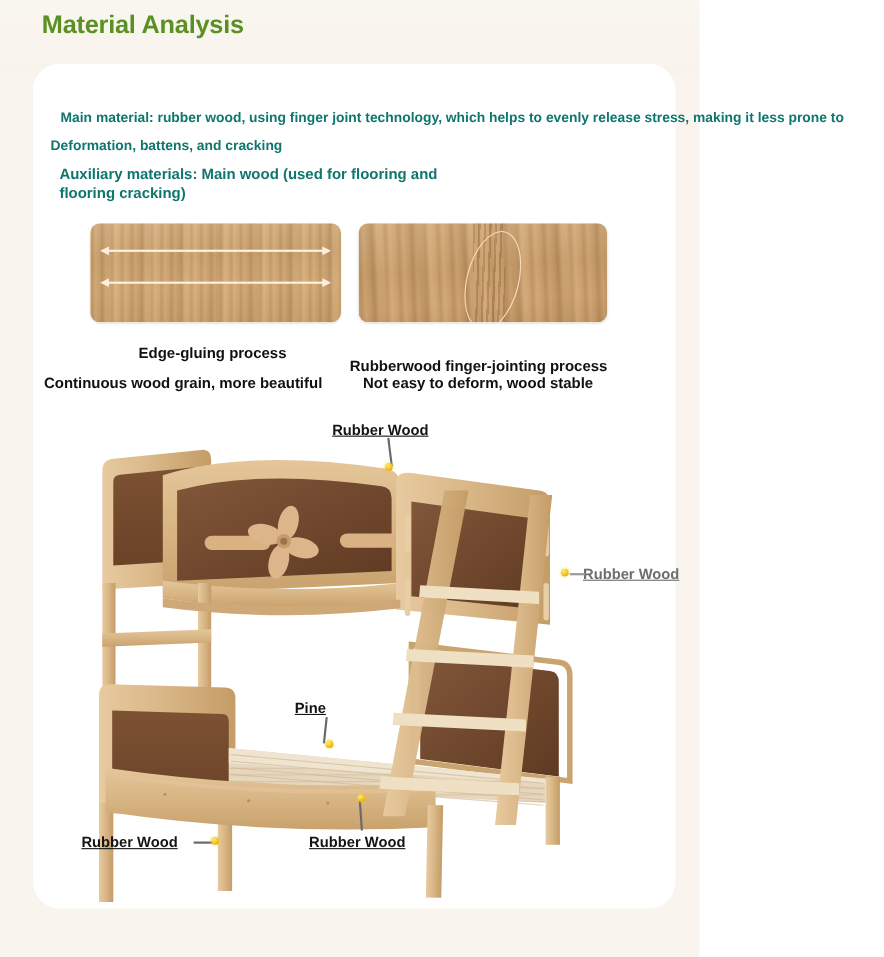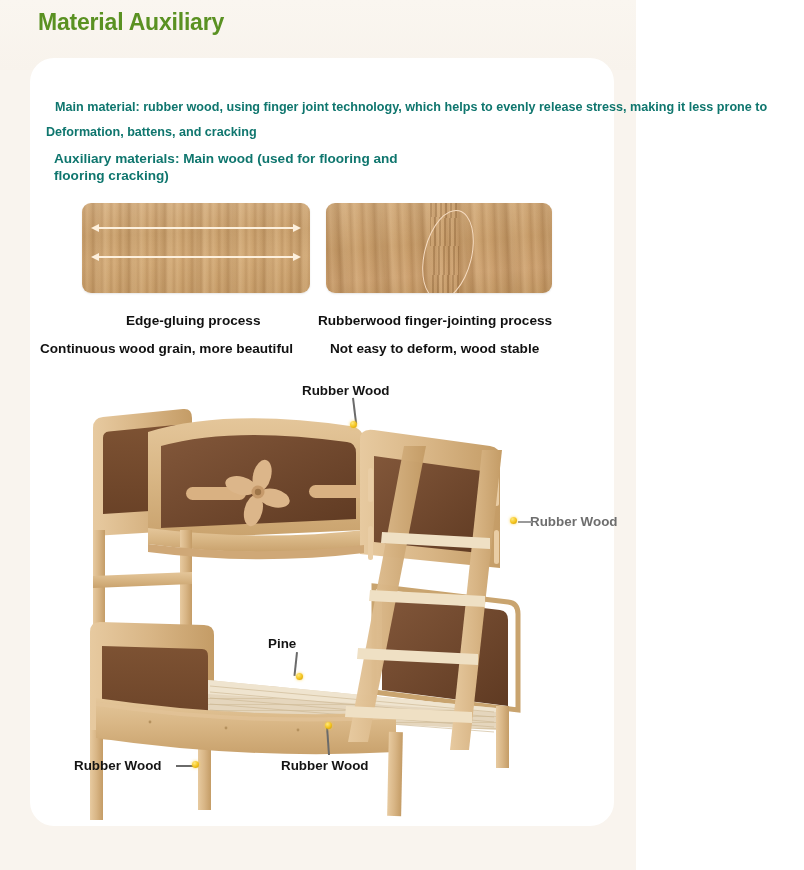--- a/index.html
+++ b/index.html
@@ -149,58 +149,59 @@
 
   
   .cap {
     position: absolute;
     font-weight: bold;
     color: #111111;
     white-space: nowrap;
   }
   .cap-l1 { left: 126px; top: 313px; font-size: 13.6px; }
   .cap-l2 { left: 40px;  top: 341px; font-size: 13.6px; }
-  .cap-r1 { left: 318px; top: 313px; font-size: 13.6px; }
+  .cap-r1 { left: 318px; top: 325px; font-size: 13.6px; }
   .cap-r2 { left: 330px; top: 341px; font-size: 13.6px; }
 
   
   .bed-stage {
     position: absolute;
     left: 30px; top: 380px;
     width: 610px; height: 440px;
   }
   .bed-svg { position: absolute; left: 0; top: 0; }
 
   
   .callout {
     position: absolute;
     font-weight: bold;
     white-space: nowrap;
     font-size: 13.4px;
+    text-decoration: underline;
   }
   .callout.dark { color: #141414; }
   .callout.grey { color: #6e6e6e; }
 
   .leader { position: absolute; background: #6a6a6a; }
   .dot {
     position: absolute;
     width: 7px; height: 7px;
     border-radius: 50%;
     background: radial-gradient(circle at 35% 30%, #ffe97a 0%, #f3c21a 55%, #c99705 100%);
     box-shadow: 0 0 3px rgba(250,205,60,0.85);
   }
 </style>
 </head>
 <body>
 
 <div class="bg-cream"></div>
 <div class="bg-cream-soft"></div>
 <div class="bg-white-right"></div>
 
-<div class="page-title">Material Auxiliary</div>
+<div class="page-title">Material Analysis</div>
 
 <div class="card"></div>
 
 <div class="copy copy-line1">Main material: rubber wood, using finger joint technology, which helps to evenly release stress, making it less prone to</div>
 <div class="copy copy-line2">Deformation, battens, and cracking</div>
 <div class="copy copy-line3">Auxiliary materials: Main wood (used for flooring and</div>
 <div class="copy copy-line4">flooring cracking)</div>
 
 <div class="sample sample-left">
   <div class="grain"></div>

